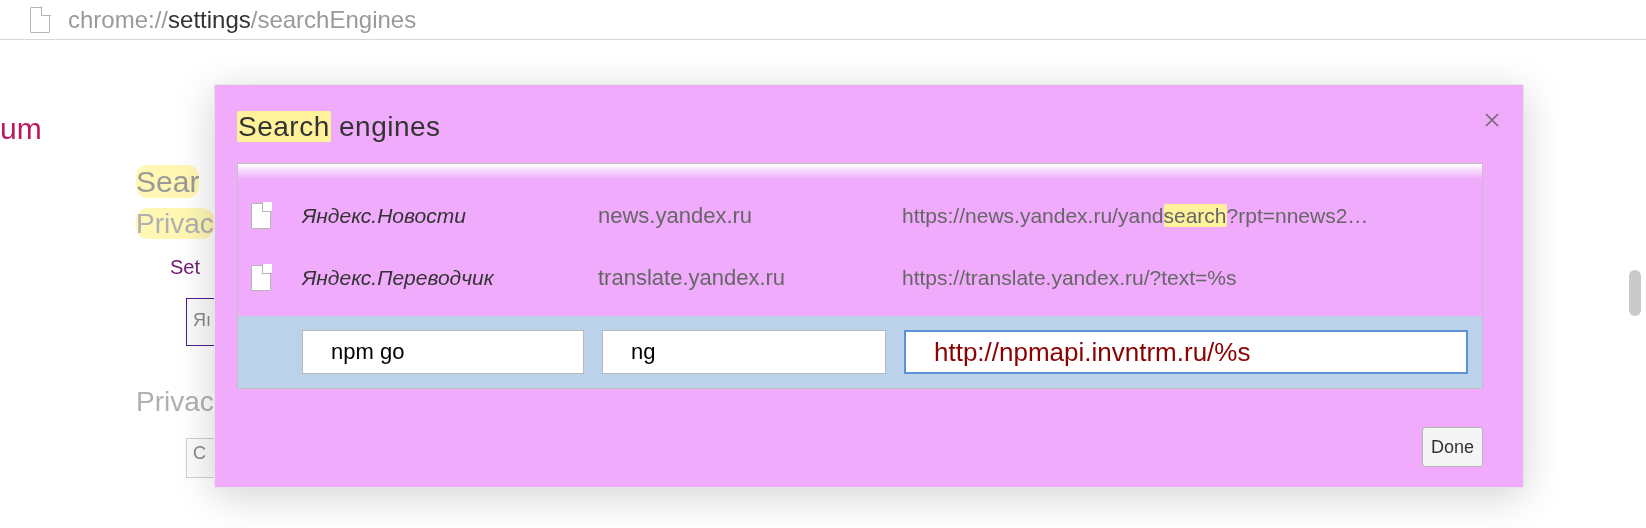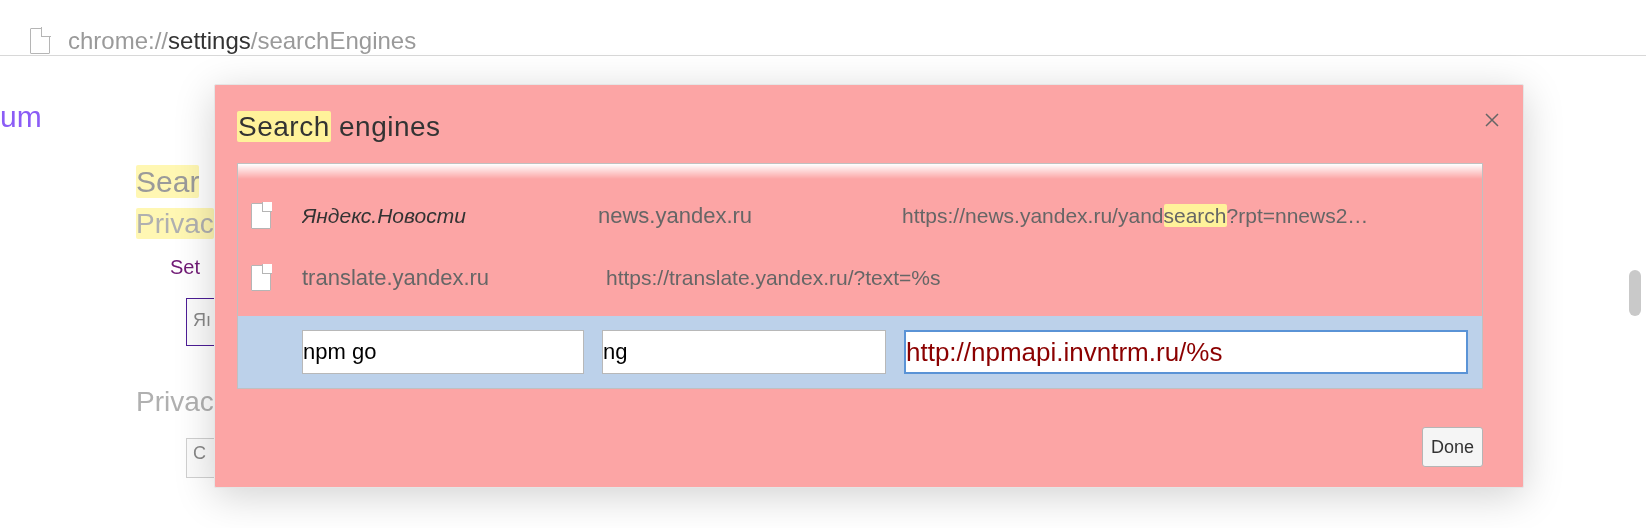--- a/index.html
+++ b/index.html
@@ -1,38 +1,38 @@
 <!DOCTYPE html>
 <html><head>
   <meta charset="utf-8">
   <style>
     * { box-sizing:border-box; margin:0; padding:0; font-family:-apple-system,BlinkMacSystemFont,"Segoe UI",Helvetica,Arial,sans-serif; }
     body { width:1646px; height:528px; background:#fff; overflow:hidden; position:relative; color:#333; }
 
     
-    .addr-bar { position:absolute; left:0; top:0; right:0; height:56px; background:#fff; border-bottom:1px solid #d8d8d8; display:flex; align-items:flex-end; padding:0 20px 0 30px; }
+    .addr-bar { position:absolute; left:0; top:0; right:0; height:40px; background:#fff; border-bottom:1px solid #d8d8d8; display:flex; align-items:center; padding:0 20px 0 30px; }
     .addr-inner { display:flex; align-items:center; font-size:24px; color:#9a9a9a; }
     .addr-inner .strong { color:#333; }
     .page-icon { width:20px; height:26px; margin-right:18px; position:relative; }
     .page-icon::before { content:""; position:absolute; inset:0; border:1px solid #b5b5b5; border-radius:1px; background:#fff; }
     .page-icon::after { content:""; position:absolute; top:-1px; right:-1px; width:9px; height:9px; background:#fff; border-left:1px solid #b5b5b5; border-bottom:1px solid #b5b5b5; }
 
     
     .behind { position:absolute; top:56px; left:0; width:1646px; height:470px; }
-    .behind .col-left { position:absolute; top:44px; left:0; font-size:30px; color:#8b5cf6; }
+    .behind .col-left { position:absolute; top:56px; left:0; font-size:30px; color:#be185d; }
     .behind .sec1 { position:absolute; left:136px; top:109px; font-size:30px; color:#9a9a9a; }
-    .behind .hl  { background:#fff7b3; border-radius:2px; }
+    .behind .hl  { background:#fff7b3; border-radius:12px; }
     .behind .sec2 { position:absolute; left:136px; top:152px; font-size:28px; color:#b0b0b0; }
     .behind .set  { position:absolute; left:170px; top:200px; font-size:20px; color:#701a75; }
     .behind .inp  { position:absolute; left:186px; top:242px; width:40px; height:48px; border:1px solid #4c1d95; background:#fbfbfb; font-size:18px; color:#888; padding:11px 6px; overflow:hidden; white-space:nowrap; }
     .behind .priv { position:absolute; left:136px; top:330px; font-size:28px; color:#b0b0b0; }
     .behind .btn2 { position:absolute; left:186px; top:382px; width:40px; height:40px; border:1px solid #d0d0d0; background:#fbfbfb; color:#888; font-size:18px; padding:4px 6px; overflow:hidden; }
 
     
-    .overlay { position:absolute; left:214px; top:84px; width:1310px; height:404px; background:#fca5a5; border:1px solid #e5e5e5; box-shadow:0 8px 40px rgba(0,0,0,0.18); border-radius:2px; }
+    .overlay { position:absolute; left:214px; top:84px; width:1310px; height:404px; background:#f0abfc; border:1px solid #e5e5e5; box-shadow:0 8px 40px rgba(0,0,0,0.18); border-radius:2px; }
 
     .ov-title { position:absolute; left:22px; top:26px; font-size:28px; font-weight:400; color:#333; letter-spacing:0.5px; }
     .ov-title .hl { background:#fff29a; padding:0 1px; border-radius:2px; }
 
     .close-x { position:absolute; right:18px; top:22px; width:26px; height:26px; display:flex; align-items:center; justify-content:center; color:#666; font-size:24px; cursor:pointer; }
 
     
     .list-wrap { position:absolute; left:22px; top:78px; right:40px; height:226px; border:1px solid #c0c0c0; overflow:hidden; }
     .list-wrap::before { content:""; position:absolute; left:0; right:0; top:0; height:15px; background:linear-gradient(#fff, rgba(255,255,255,0)); z-index:2; pointer-events:none; }
 
@@ -40,21 +40,21 @@
     .row0 { top:-44px; } .row1 { top:24px; } .row2 { top:86px; }
 
     .cell-icon { width:64px; display:flex; justify-content:center; }
     .cell-name { width:296px; font-size:21px; color:#333; white-space:nowrap; overflow:hidden;font-style:italic; }
     .cell-kw   { width:304px; font-size:22px; color:#666; white-space:nowrap; overflow:hidden; }
     .cell-url  { flex:1; font-size:21px; color:#666; white-space:nowrap; overflow:hidden; padding-right:12px; }
     .cell-url .hl { background:#fff29a; border-radius:2px; }
 
     
     .add-row { position:absolute; left:0; right:0; bottom:0; height:72px; background:#bcd1ea; display:flex; align-items:center; padding:0 14px 0 64px; gap:18px; }
-    .add-row input { height:44px; border:1px solid #b8b8b8; background:#fff; font-size:22px; padding:0 0; }
+    .add-row input { height:44px; border:1px solid #b8b8b8; background:#fff; font-size:22px; padding:0 28px; }
     .add-row .i-name { width:282px; }
     .add-row .i-kw   { width:284px; }
     .add-row .i-url  { flex:1; border:2px solid #5a93d6; font-size:26px; color:#8b0000; }
 
     
     .done-btn { position:absolute; right:40px; bottom:20px; height:40px; padding:0 8px; border:1px solid #b5b5b5; background:#f5f5f5; border-radius:3px; font-size:18px; color:#333; display:flex; align-items:center; cursor:pointer; }
 
     
     .scroll-ind { position:absolute; right:5px; top:270px; width:12px; height:46px; background:#c9c9c9; border-radius:6px; }
   </style>
@@ -107,20 +107,21 @@
         </div>
       <div class="cell-name">Яндекс.Новости</div>
       <div class="cell-kw">news.yandex.ru</div>
       <div class="cell-url"><span>https://news.yandex.ru/yand</span><span class="hl">search</span><span>?rpt=nnews2…</span></div>
     </div>
 
     <div class="row row2">
       <div class="cell-icon">
           <div class="page-icon"></div>
         </div>
+      <div class="cell-name">Яндекс.Переводчик</div>
       <div class="cell-kw">translate.yandex.ru</div>
       <div class="cell-url"><span>https://translate.yandex.ru/?text=%s</span><span class="hl"></span><span></span></div>
     </div>
 
     <div class="add-row">
       <input class="i-name" value="npm go" style="">
       <input class="i-kw" value="ng" style="">
       <input class="i-url" value="http://npmapi.invntrm.ru/%s" style="">
     </div>
 

